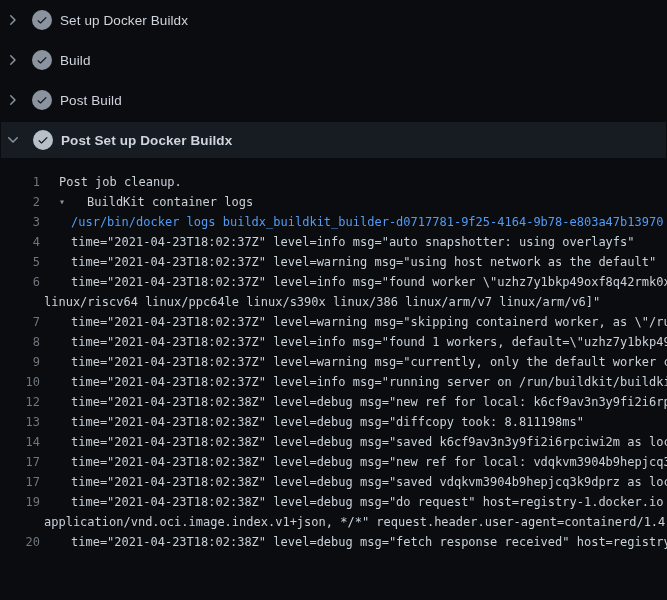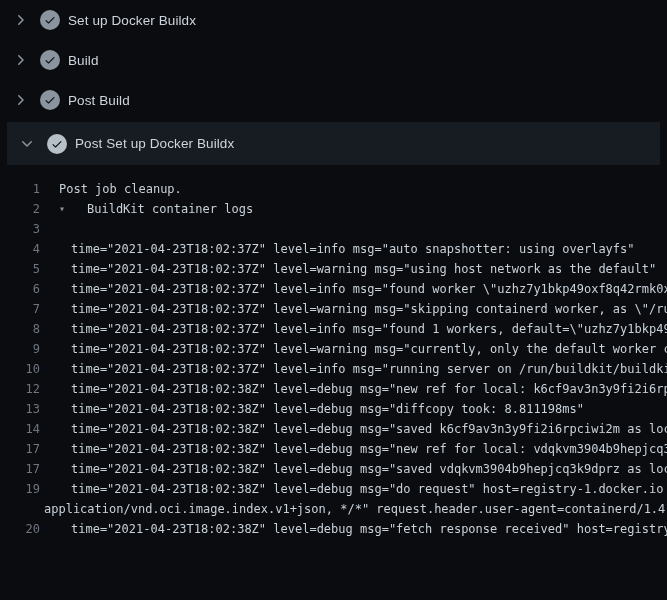--- a/index.html
+++ b/index.html
@@ -3,22 +3,22 @@
 <meta charset="utf-8">
 <style>
   :root{
     --bg:#0a0c10; --sel-bg:#171b22; --step-text:#ced5dc; --log-text:#c9d1d9;
     --num:#6e7681; --icon:#8b949e; --blue:#539bf5; --check-dark:#0a0e14; --sel-circle:#b7bfc7;
   }
   *{margin:0;padding:0;box-sizing:border-box;}
   html,body{width:667px;height:600px;overflow:hidden;}
   body{background:var(--bg);font-family:"Liberation Sans",sans-serif;}
   .steps{padding-top:0;}
-  .step-row{display:flex;align-items:center;height:40px;padding-left:12px;cursor:pointer;}
-  .step-row.expanded{height:43px;margin:2px 7px;background:var(--sel-bg);}
+  .step-row{display:flex;align-items:center;height:40px;padding-left:4px;cursor:pointer;}
+  .step-row.expanded{height:36px;margin:2px 1px;background:var(--sel-bg);font-weight:bold;}
   .chev{width:16px;height:16px;display:flex;align-items:center;justify-content:center;flex-shrink:0;color:var(--icon);}
   .chev svg{width:16px;height:16px;fill:var(--icon);}
   .circ{width:20px;height:20px;border-radius:50%;background:var(--icon);margin-left:12px;flex-shrink:0;display:flex;align-items:center;justify-content:center;}
   .step-row.expanded .circ{background:var(--sel-circle);}
   .circ svg{width:12px;height:12px;fill:var(--check-dark);}
   .step-label{margin-left:8px;font-size:13.5px;color:var(--step-text);letter-spacing:.1px;}
   .log{padding-top:12px;font-family:"DejaVu Sans Mono",monospace;font-size:12px;}
   .log-row{display:flex;height:20px;line-height:20px;white-space:pre;overflow:hidden;}
   .ln{width:40px;flex-shrink:0;text-align:right;color:var(--num);cursor:pointer;}
   .tx{color:var(--log-text);flex-shrink:0;}
@@ -82,24 +82,25 @@
         <svg viewBox="0 0 16 16">
           <path d="M13.78 4.22a.75.75 0 0 1 0 1.06l-7.25 7.25a.75.75 0 0 1-1.06 0L2.22 9.28a.75.75 0 0 1 1.06-1.06L6 10.94l6.72-6.72a.75.75 0 0 1 1.06 0Z"></path>
         </svg>
       </span>
       <span class="step-label">Post Set up Docker Buildx</span>
     </div>
   </div>
 <div class="log">
     <div class="log-row"><span class="ln">1</span><span class="tx t-plain">Post job cleanup.</span></div>
     <div class="log-row"><span class="ln">2</span><span class="tri">▾</span><span class="tx t-group">BuildKit container logs</span></div>
-    <div class="log-row"><span class="ln">3</span></div>
+    <div class="log-row"><span class="ln">3</span><span class="tx t-command">/usr/bin/docker logs buildx_buildkit_builder-d0717781-9f25-4164-9b78-e803a47b13970</span></div>
     <div class="log-row"><span class="ln">4</span><span class="tx t-log">time="2021-04-23T18:02:37Z" level=info msg="auto snapshotter: using overlayfs"</span></div>
     <div class="log-row"><span class="ln">5</span><span class="tx t-log">time="2021-04-23T18:02:37Z" level=warning msg="using host network as the default"</span></div>
     <div class="log-row"><span class="ln">6</span><span class="tx t-log">time="2021-04-23T18:02:37Z" level=info msg="found worker \"uzhz7y1bkp49oxf8q42rmk0xjd\", labels=map[org.mobyproject.buildkit.worker.executor:oci], platforms=[linux/amd64 linux/386</span></div>
+    <div class="log-row"><span class="ln"></span><span class="tx t-wrap">linux/riscv64 linux/ppc64le linux/s390x linux/386 linux/arm/v7 linux/arm/v6]"</span></div>
     <div class="log-row"><span class="ln">7</span><span class="tx t-log">time="2021-04-23T18:02:37Z" level=warning msg="skipping containerd worker, as \"/run/containerd/containerd.sock\" does not exist"</span></div>
     <div class="log-row"><span class="ln">8</span><span class="tx t-log">time="2021-04-23T18:02:37Z" level=info msg="found 1 workers, default=\"uzhz7y1bkp49oxf8q42rmk0xjd\""</span></div>
     <div class="log-row"><span class="ln">9</span><span class="tx t-log">time="2021-04-23T18:02:37Z" level=warning msg="currently, only the default worker can be used."</span></div>
     <div class="log-row"><span class="ln">10</span><span class="tx t-log">time="2021-04-23T18:02:37Z" level=info msg="running server on /run/buildkit/buildkitd.sock"</span></div>
     <div class="log-row"><span class="ln">12</span><span class="tx t-log">time="2021-04-23T18:02:38Z" level=debug msg="new ref for local: k6cf9av3n3y9fi2i6rpciwi2m"</span></div>
     <div class="log-row"><span class="ln">13</span><span class="tx t-log">time="2021-04-23T18:02:38Z" level=debug msg="diffcopy took: 8.811198ms"</span></div>
     <div class="log-row"><span class="ln">14</span><span class="tx t-log">time="2021-04-23T18:02:38Z" level=debug msg="saved k6cf9av3n3y9fi2i6rpciwi2m as local:context"</span></div>
     <div class="log-row"><span class="ln">17</span><span class="tx t-log">time="2021-04-23T18:02:38Z" level=debug msg="new ref for local: vdqkvm3904b9hepjcq3k9dprz"</span></div>
     <div class="log-row"><span class="ln">17</span><span class="tx t-log">time="2021-04-23T18:02:38Z" level=debug msg="saved vdqkvm3904b9hepjcq3k9dprz as local:dockerfile"</span></div>
     <div class="log-row"><span class="ln">19</span><span class="tx t-log">time="2021-04-23T18:02:38Z" level=debug msg="do request" host=registry-1.docker.io request.header.accept="application/vnd.docker.distribution.manifest.v2+json,</span></div>

